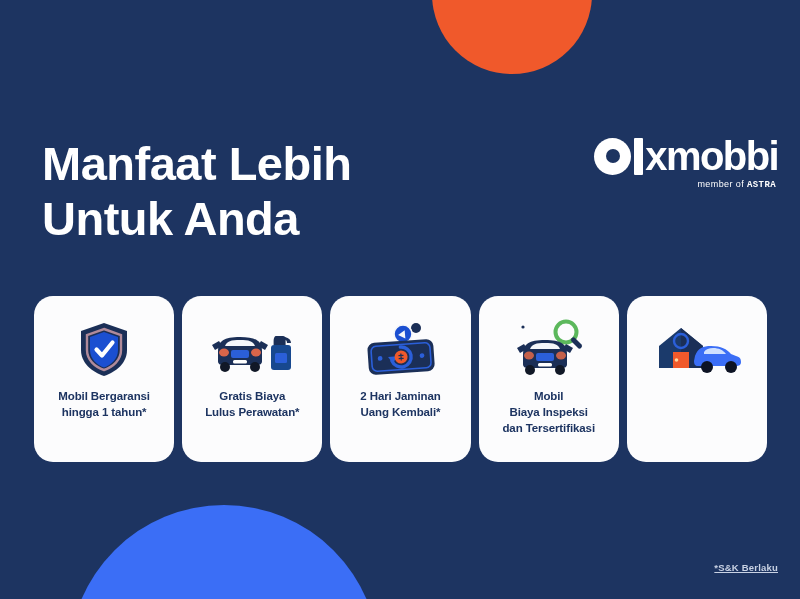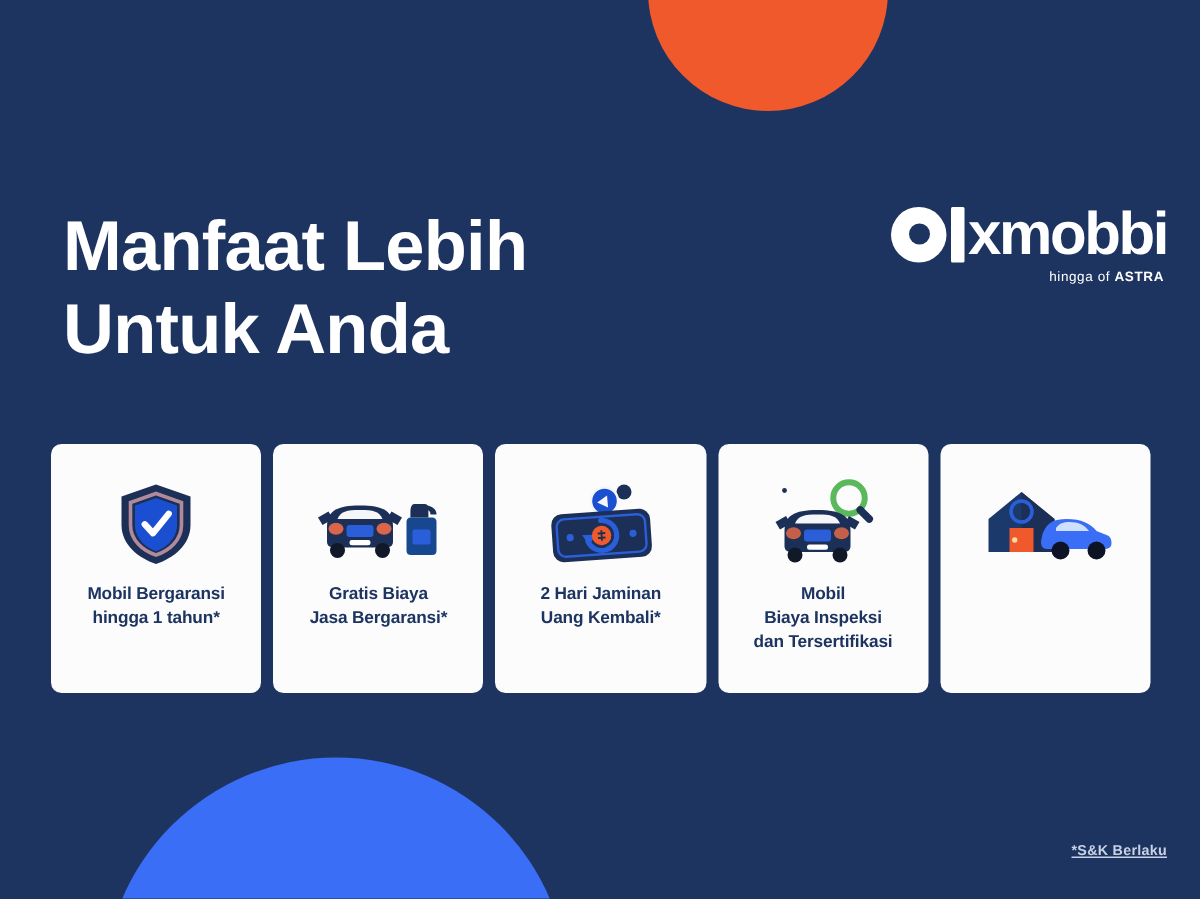--- a/index.html
+++ b/index.html
@@ -98,36 +98,36 @@
     letter-spacing: -1.6px;
     line-height: 38px;
   }
   #logo-tagline {
     color: #ffffff;
     font-size: 9px;
     letter-spacing: 0.4px;
     margin-top: 1px;
     padding-right: 2px;
   }
-  #logo-tagline b { font-weight: bold; }
+  #logo-tagline b { font-weight: bold; font-family: Liberation Mono, monospace; }
 
   
   #cards {
     position: absolute;
     left: 34px;
     top: 296px;
     width: 733px;
     height: 166px;
     display: flex;
     gap: 8px;
   }
   .card {
     flex: 1 1 0;
     background: #fcfcfd;
-    border-radius: 7px;
+    border-radius: 19px;
     display: flex;
     flex-direction: column;
     align-items: center;
     justify-content: flex-start;
     padding-top: 22px;
     box-sizing: border-box;
   }
   .card-icon {
     height: 62px;
     display: flex;
@@ -168,21 +168,21 @@
 
   <div id="headline">Manfaat Lebih
 Untuk Anda</div>
 
   <div id="logo-block">
     <div class="logo-wordmark">
       <span class="logo-o"></span>
       <span class="logo-bar"></span>
       <span class="logo-rest">xmobbi</span>
     </div>
-    <div id="logo-tagline"><span>hingga of </span><b>ASTRA</b></div>
+    <div id="logo-tagline"><span>member of </span><b>ASTRA</b></div>
   </div>
 
   <div id="cards">
 
     <div class="card">
       <div class="card-icon">
         <svg width="56" height="58" viewBox="0 0 56 58">
           <path d="M28 3 L51 11 V30 C51 43 40 52 28 56 C16 52 5 43 5 30 V11 Z" fill="#1b2f57"></path>
           <path d="M28 9 L45 15 V30 C45 40 37 47 28 50 C19 47 11 40 11 30 V15 Z" fill="none" stroke="#b08a9a" stroke-width="2.4"></path>
           <path d="M28 12 L42 17 V30 C42 39 35 45 28 47.5 C21 45 14 39 14 30 V17 Z" fill="#1b4fd1"></path>
@@ -214,21 +214,21 @@
           <circle cx="19" cy="44" r="5" fill="#111827"></circle>
           <circle cx="49" cy="44" r="5" fill="#111827"></circle>
 
           <path d="M68 22 h14 c2 0 3 1 3 3 v19 c0 2 -1 3 -3 3 h-14 c-2 0 -3 -1 -3 -3 v-19 c0 -2 1 -3 3 -3z" fill="#17488f"></path>
           <path d="M70 13 h7 c1.6 0 2.6 1 2.6 2.4 v6.6 h-12 v-4 c0 -3 1 -5 2.4 -5z" fill="#1b2f57"></path>
           <path d="M79 14 c4 1 6 3 6 6 l-4 0 c0 -2 -1 -3 -2.4 -3.4z" fill="#1b2f57"></path>
           <rect x="69" y="30" width="12" height="10" rx="1.5" fill="#2b5fd9"></rect>
         </svg>
       </div>
       <div class="card-label">Gratis Biaya
-Jasa Bergaransi*</div>
+Lulus Perawatan*</div>
     </div>
 
     <div class="card">
       <div class="card-icon">
         <svg width="86" height="58" viewBox="0 0 86 58">
 
           <circle cx="58" cy="8" r="5" fill="#1b2f57"></circle>
 
           <circle cx="45" cy="14" r="9" fill="#1b4fd1"></circle>
           <circle cx="45" cy="14" r="9" fill="none" stroke="#f4f6fa" stroke-width="1.6"></circle>

